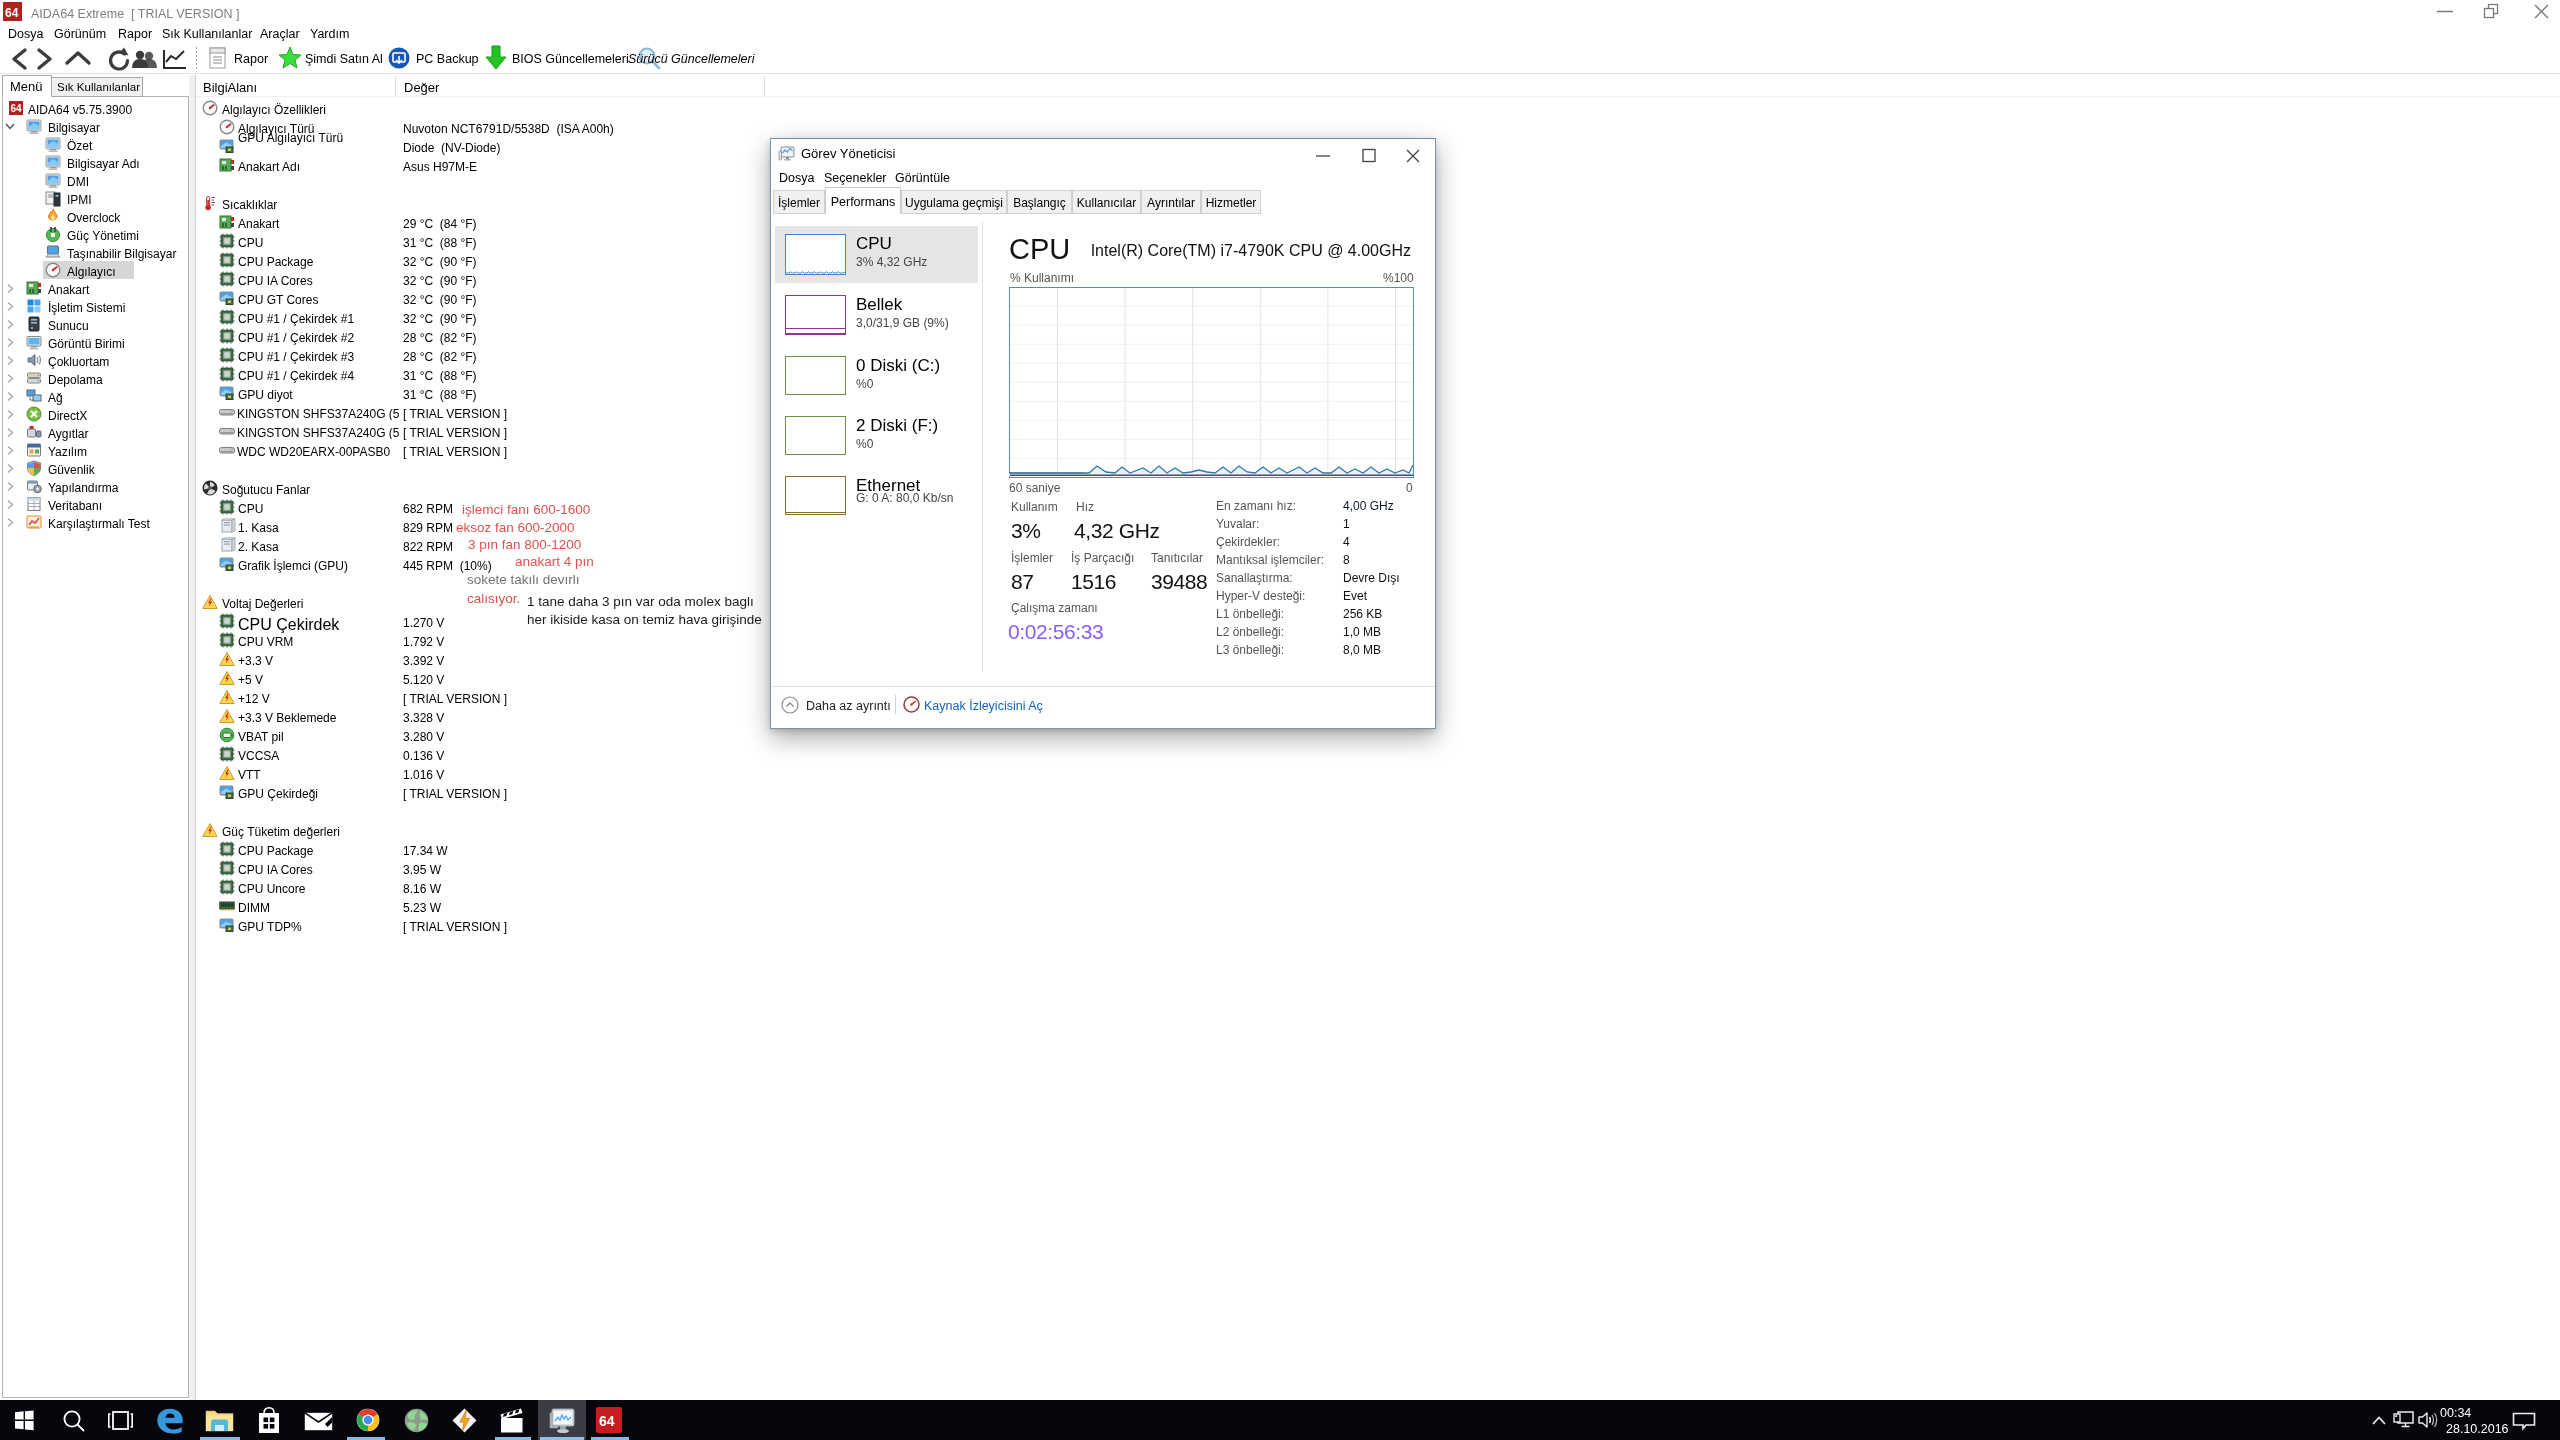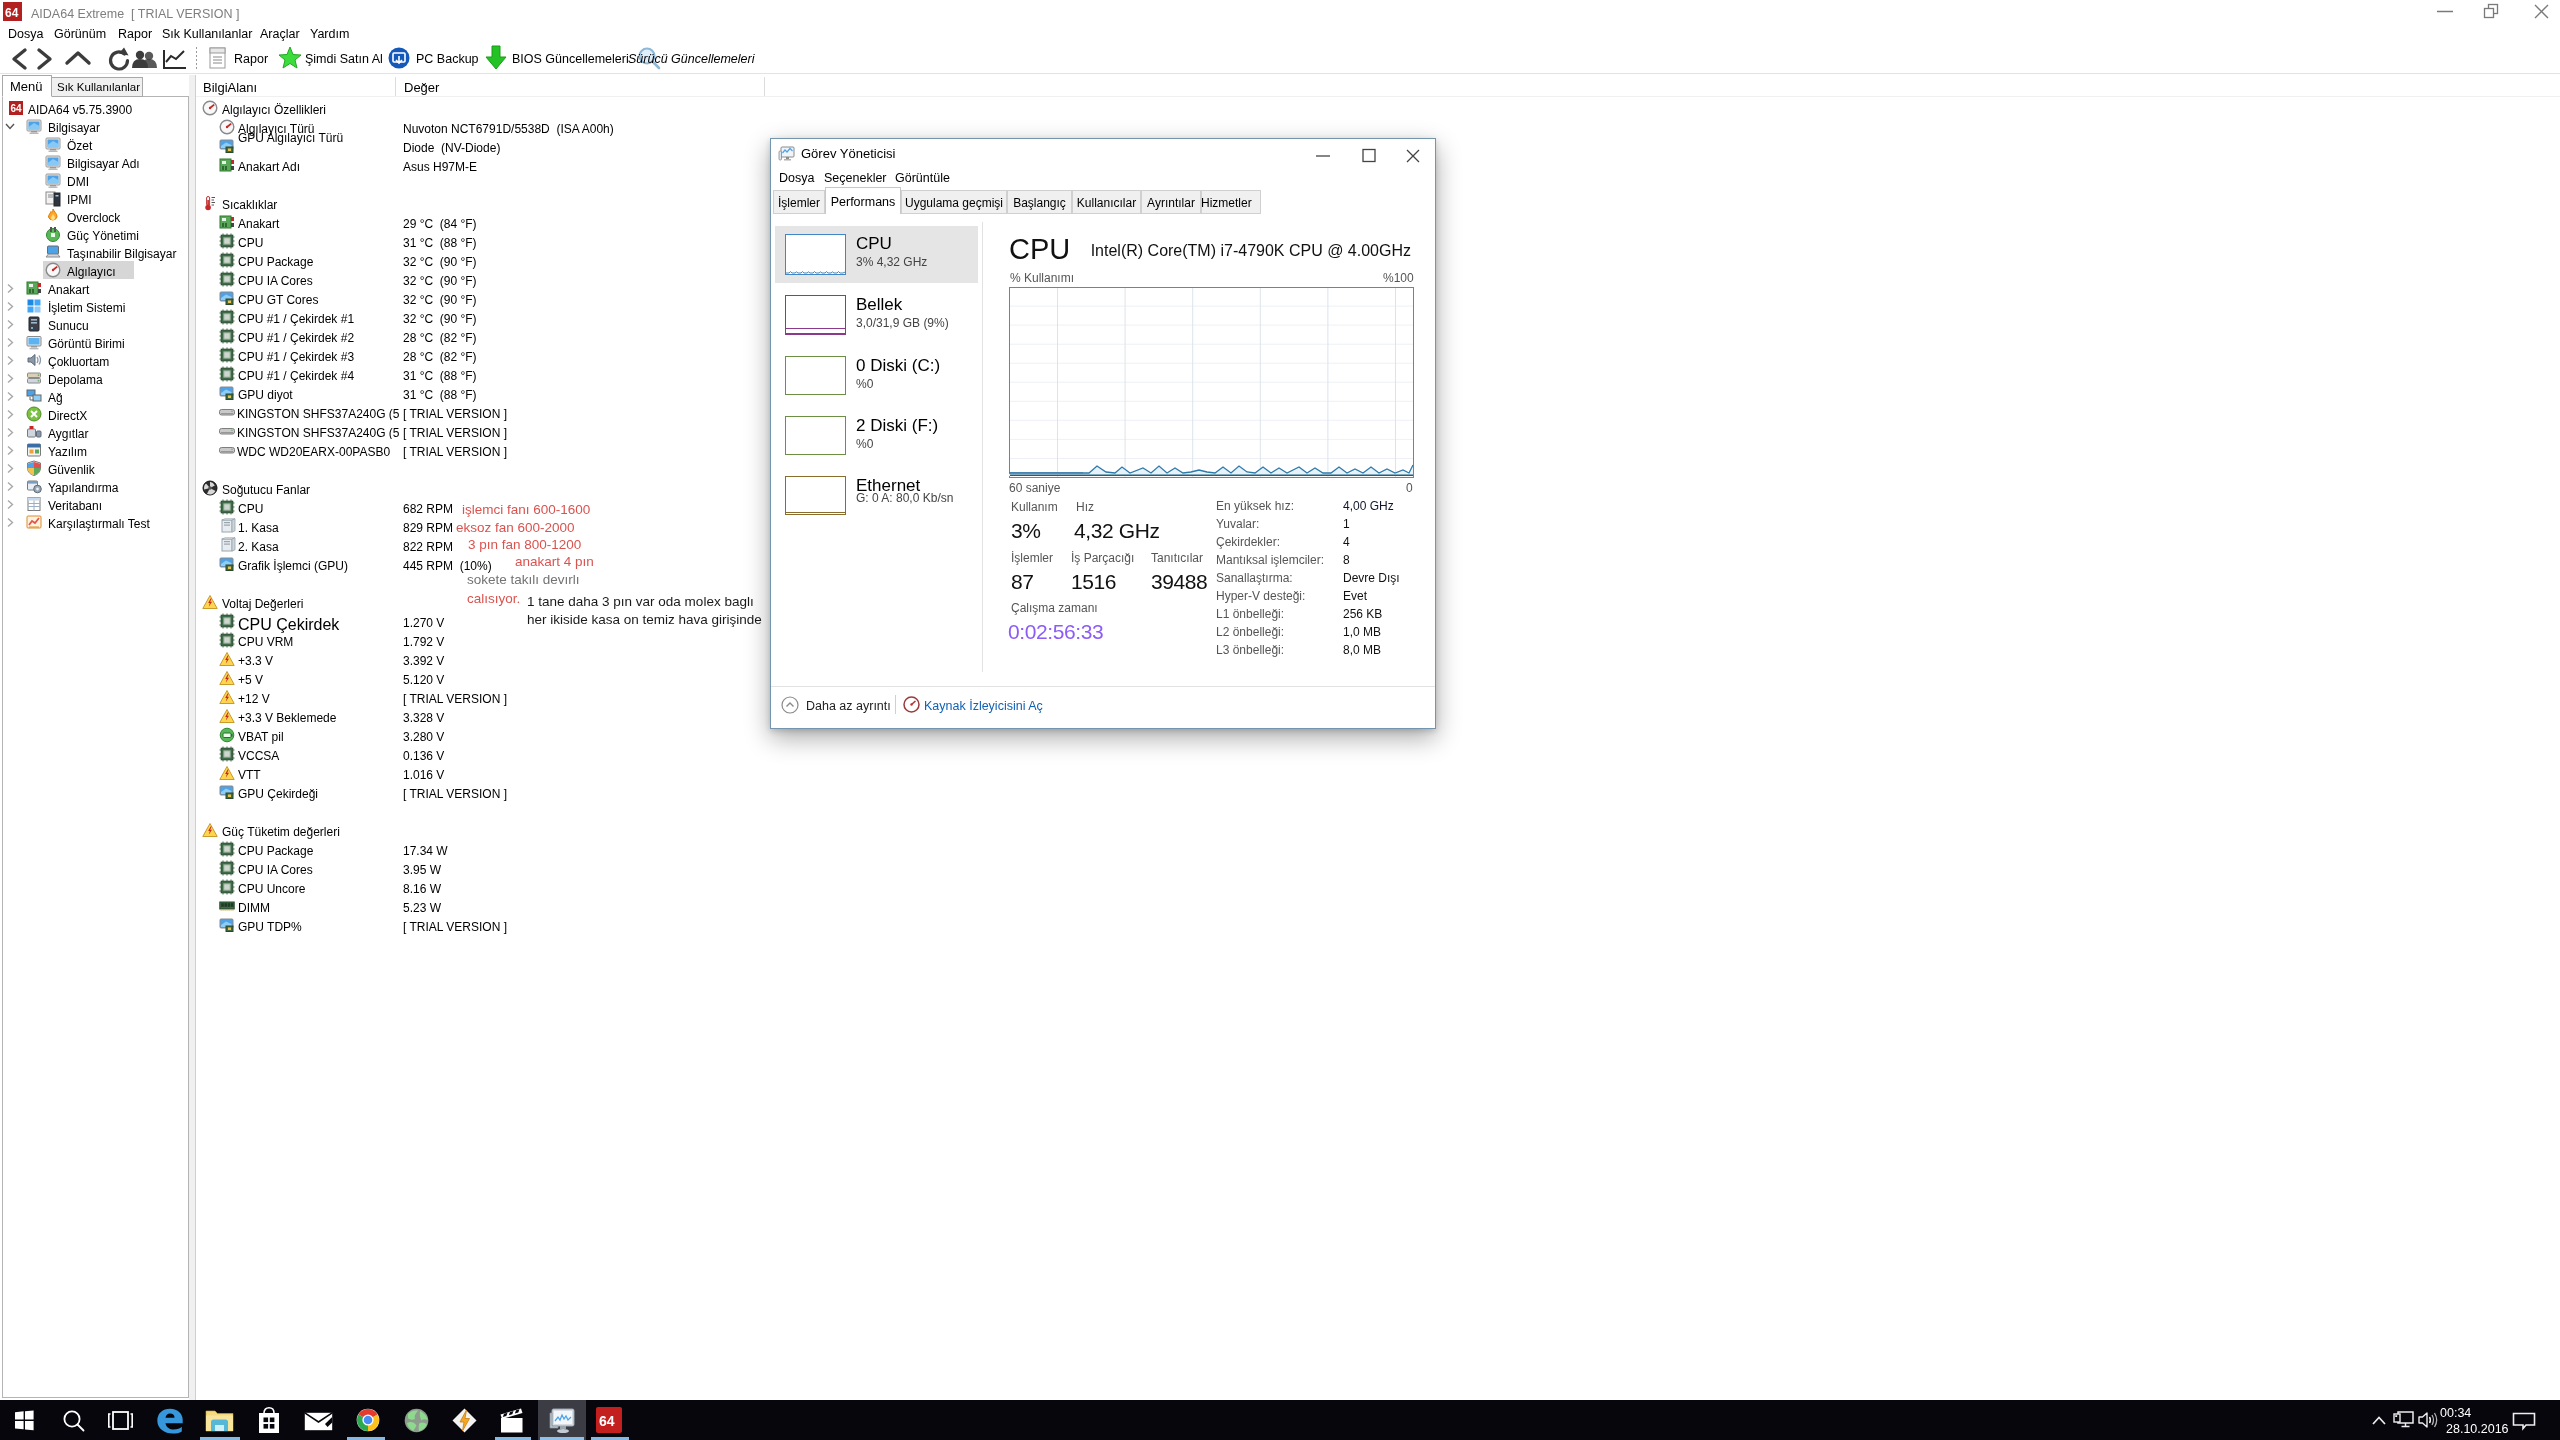--- a/index.html
+++ b/index.html
@@ -814,21 +814,21 @@
 <div class="t" style="left:825px;top:196px;width:76px;text-align:center;font-size:12.5px;z-index:4;">Performans</div>
 <div class="abs" style="left:901px;top:190px;width:106px;height:24px;background:#f0f0f0;border:1px solid #d0d0d0;"></div>
 <div class="t" style="left:901px;top:197px;width:106px;text-align:center;font-size:12px;">Uygulama geçmişi</div>
 <div class="abs" style="left:1007px;top:190px;width:65px;height:24px;background:#f0f0f0;border:1px solid #d0d0d0;"></div>
 <div class="t" style="left:1007px;top:197px;width:65px;text-align:center;font-size:12px;">Başlangıç</div>
 <div class="abs" style="left:1072px;top:190px;width:69px;height:24px;background:#f0f0f0;border:1px solid #d0d0d0;"></div>
 <div class="t" style="left:1072px;top:197px;width:69px;text-align:center;font-size:12px;">Kullanıcılar</div>
 <div class="abs" style="left:1141px;top:190px;width:60px;height:24px;background:#f0f0f0;border:1px solid #d0d0d0;"></div>
 <div class="t" style="left:1141px;top:197px;width:60px;text-align:center;font-size:12px;">Ayrıntılar</div>
 <div class="abs" style="left:1201px;top:190px;width:60px;height:24px;background:#f0f0f0;border:1px solid #d0d0d0;"></div>
-<div class="t" style="left:1201px;top:197px;width:60px;text-align:left;font-size:12px;">Hizmetler</div>
+<div class="t" style="left:1201px;top:197px;width:60px;text-align:center;font-size:12px;">Hizmetler</div>
 
 <div class="abs" style="left:775px;top:226px;width:203px;height:57px;background:#e5e5e5;"></div>
 <div class="abs" style="left:785px;top:234px;width:61px;height:41px;background:#fff;border:1px solid #3f87c8;"></div>
 <svg style="left:786px;top:268px;" width="59" height="6" viewBox="0 0 59 6">
  <path d="M0 5 L3 5 L4.5 3.6 L6 5 L9 5 L10.5 3.9 L12 5 L15 5 L16.5 3.6 L18 5 L21 5 L22.5 3.9 L24 5 L27 5 L28.5 3.6 L30 5 L33 5 L34.5 3.9 L36 5 L39 5 L40.5 3.6 L42 5 L45 5 L46.5 3.9 L48 5 L51 5 L52.5 3.6 L54 5 L57 5 L58.5 4.2 L59 5" fill="none" stroke="#2e7bab" stroke-width="0.9"></path>
 </svg>
 <div class="t" style="left:856px;top:235px;font-size:17px;">CPU</div>
 <div class="t" style="left:856px;top:256px;font-size:12px;color:#444;">3% 4,32 GHz</div>
 
 <div class="abs" style="left:785px;top:295px;width:61px;height:40px;background:#fff;border:1px solid #8b3a8b;"></div>
@@ -886,21 +886,21 @@
 <div class="t" style="left:1011px;top:520px;font-size:21px;letter-spacing:-0.4px;color:#111;">3%</div>
 <div class="t" style="left:1074px;top:520px;font-size:21px;letter-spacing:-0.4px;color:#111;">4,32 GHz</div>
 <div class="t" style="left:1011px;top:552px;font-size:12px;color:#555;">İşlemler</div>
 <div class="t" style="left:1071px;top:552px;font-size:12px;color:#555;">İş Parçacığı</div>
 <div class="t" style="left:1151px;top:552px;font-size:12px;color:#555;">Tanıtıcılar</div>
 <div class="t" style="left:1011px;top:571px;font-size:21px;letter-spacing:-0.4px;color:#111;">87</div>
 <div class="t" style="left:1071px;top:571px;font-size:21px;letter-spacing:-0.4px;color:#111;">1516</div>
 <div class="t" style="left:1151px;top:571px;font-size:21px;letter-spacing:-0.4px;color:#111;">39488</div>
 <div class="t" style="left:1011px;top:602px;font-size:12px;color:#555;">Çalışma zamanı</div>
 <div class="t" style="left:1008px;top:621px;font-size:21px;letter-spacing:-0.4px;color:#8b5cf6;">0:02:56:33</div>
-<div class="t" style="left:1216px;top:500px;font-size:12px;color:#555;">En yüksek hız:</div>
+<div class="t" style="left:1216px;top:500px;font-size:12px;color:#555;">En zamanı hız:</div>
 <div class="t" style="left:1343px;top:500px;font-size:12px;color:#0f172a;">4,00 GHz</div>
 <div class="t" style="left:1216px;top:518px;font-size:12px;color:#555;">Yuvalar:</div>
 <div class="t" style="left:1343px;top:518px;font-size:12px;color:#111;">1</div>
 <div class="t" style="left:1216px;top:536px;font-size:12px;color:#555;">Çekirdekler:</div>
 <div class="t" style="left:1343px;top:536px;font-size:12px;color:#111;">4</div>
 <div class="t" style="left:1216px;top:554px;font-size:12px;color:#555;">Mantıksal işlemciler:</div>
 <div class="t" style="left:1343px;top:554px;font-size:12px;color:#111;">8</div>
 <div class="t" style="left:1216px;top:572px;font-size:12px;color:#555;">Sanallaştırma:</div>
 <div class="t" style="left:1343px;top:572px;font-size:12px;color:#111;">Devre Dışı</div>
 <div class="t" style="left:1216px;top:590px;font-size:12px;color:#555;">Hyper-V desteği:</div>

